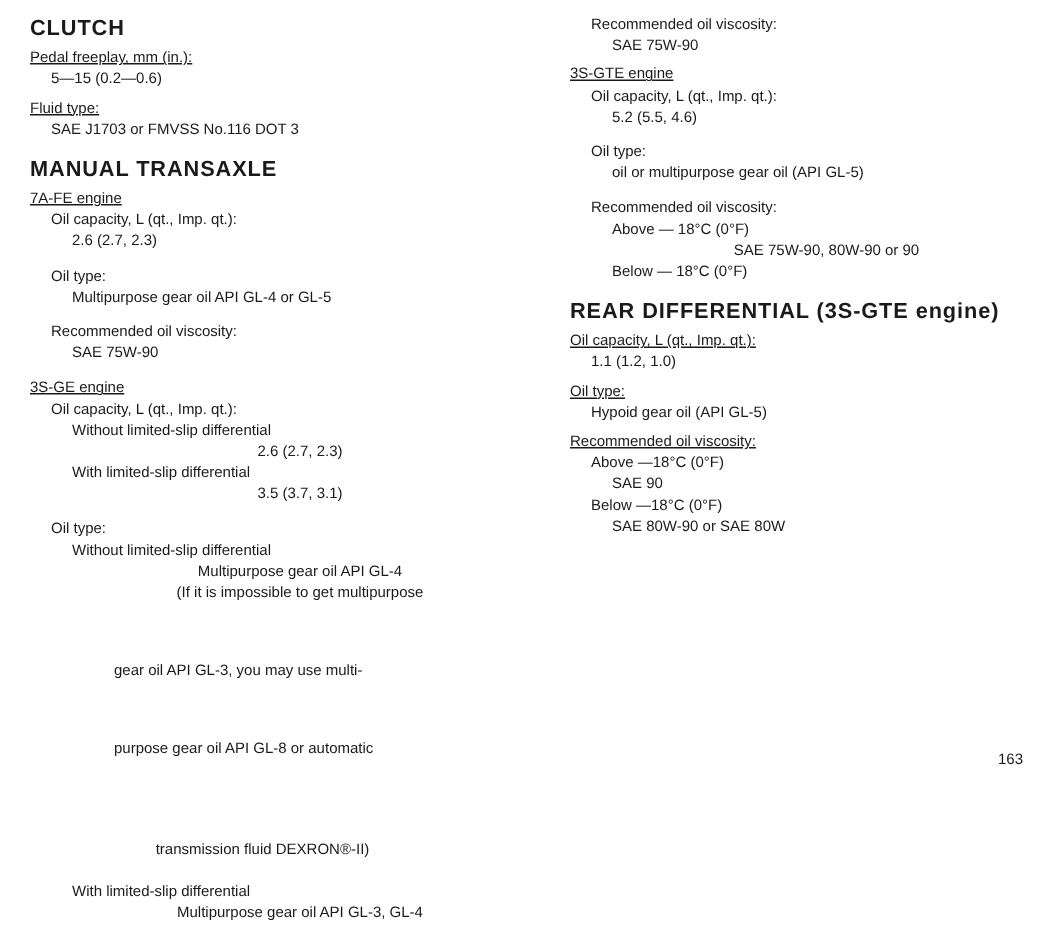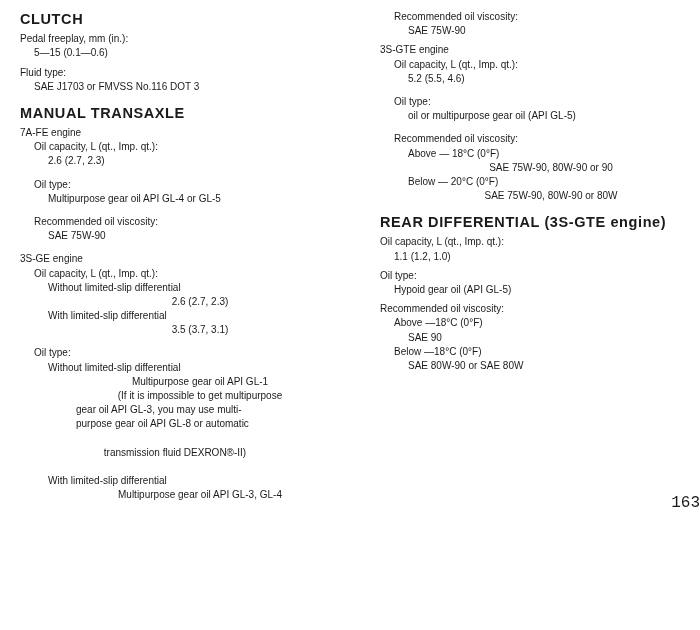--- a/index.html
+++ b/index.html
@@ -47,47 +47,46 @@
   .line {
     font-size: 10px;
     line-height: 1.42;
     white-space: pre-wrap;
     margin: 0;
   }
   .gap-s { height: 5px; }
   .gap-m { height: 9px; }
 
   
-  .i0 { padding-left: 0px; }
+  .i0 { padding-left: 0px; text-decoration: underline; }
   .i1 { padding-left: 14px; }
   .i2 { padding-left: 28px; }
   .i3 { padding-left: 42px; text-align: center; }
-  .i4 { padding-left: 56px; }
+  .i4 { padding-left: 56px; margin-top: 38px; }
 
   .page-number {
     position: absolute;
-    right: 0;
+    right: 18px;
     bottom: 10px;
-    font-size: 16px;
+    font-size: 10px;
     color: #1a1a1a;
-    font-family: Liberation Mono, monospace;
   }
 </style>
 </head>
 <body>
 
 <div class="page">
   <div class="columns">
 
     <div class="col col-left">
 
       <div>
         <div class="heading">CLUTCH</div>
         <div class="line i0">Pedal freeplay, mm (in.):</div>
-        <div class="line i1">5—15 (0.1—0.6)</div>
+        <div class="line i1">5—15 (0.2—0.6)</div>
         <div class="gap-s"></div>
         <div class="line i0">Fluid type:</div>
         <div class="line i1">SAE J1703 or FMVSS No.116 DOT 3</div>
       </div>
 
       <div>
         <div class="heading spaced">MANUAL TRANSAXLE</div>
 
         <div class="line i0">7A-FE engine</div>
         <div class="line i1">Oil capacity, L (qt., Imp. qt.):</div>
@@ -105,21 +104,21 @@
         <div class="line i0">3S-GE engine</div>
         <div class="line i1">Oil capacity, L (qt., Imp. qt.):</div>
         <div class="line i2">Without limited-slip differential</div>
         <div class="line i3">2.6 (2.7, 2.3)</div>
         <div class="line i2">With limited-slip differential</div>
         <div class="line i3">3.5 (3.7, 3.1)</div>
 
         <div class="gap-m"></div>
         <div class="line i1">Oil type:</div>
         <div class="line i2">Without limited-slip differential</div>
-        <div class="line i3">Multipurpose gear oil API GL-1</div>
+        <div class="line i3">Multipurpose gear oil API GL-4</div>
         <div class="line i3">(If it is impossible to get multipurpose</div>
         <div class="line i4">gear oil API GL-3, you may use multi-</div>
         <div class="line i4">purpose gear oil API GL-8 or automatic</div>
         <div class="line i4">
           <span>transmission fluid DEXRON®-II)</span>
         </div>
         <div class="line i2">With limited-slip differential</div>
         <div class="line i3">Multipurpose gear oil API GL-3, GL-4</div>
 
       </div>
@@ -137,22 +136,21 @@
         <div class="line i2">5.2 (5.5, 4.6)</div>
 
         <div class="gap-m"></div>
         <div class="line i1">Oil type:</div>
         <div class="line i2">oil or multipurpose gear oil (API GL-5)</div>
 
         <div class="gap-m"></div>
         <div class="line i1">Recommended oil viscosity:</div>
         <div class="line i2">Above — 18°C (0°F)</div>
         <div class="line i3">SAE 75W-90, 80W-90 or 90</div>
-        <div class="line i2">Below — 20°C (0°F)</div>
-        <div class="line i3">SAE 75W-90, 80W-90 or 80W</div>
+        <div class="line i2">Below — 18°C (0°F)</div>
       </div>
 
       <div>
         <div class="heading spaced">REAR DIFFERENTIAL (3S-GTE engine)</div>
         <div class="line i0">Oil capacity, L (qt., Imp. qt.):</div>
         <div class="line i1">1.1 (1.2, 1.0)</div>
 
         <div class="gap-s"></div>
         <div class="line i0">Oil type:</div>
         <div class="line i1">Hypoid gear oil (API GL-5)</div>

